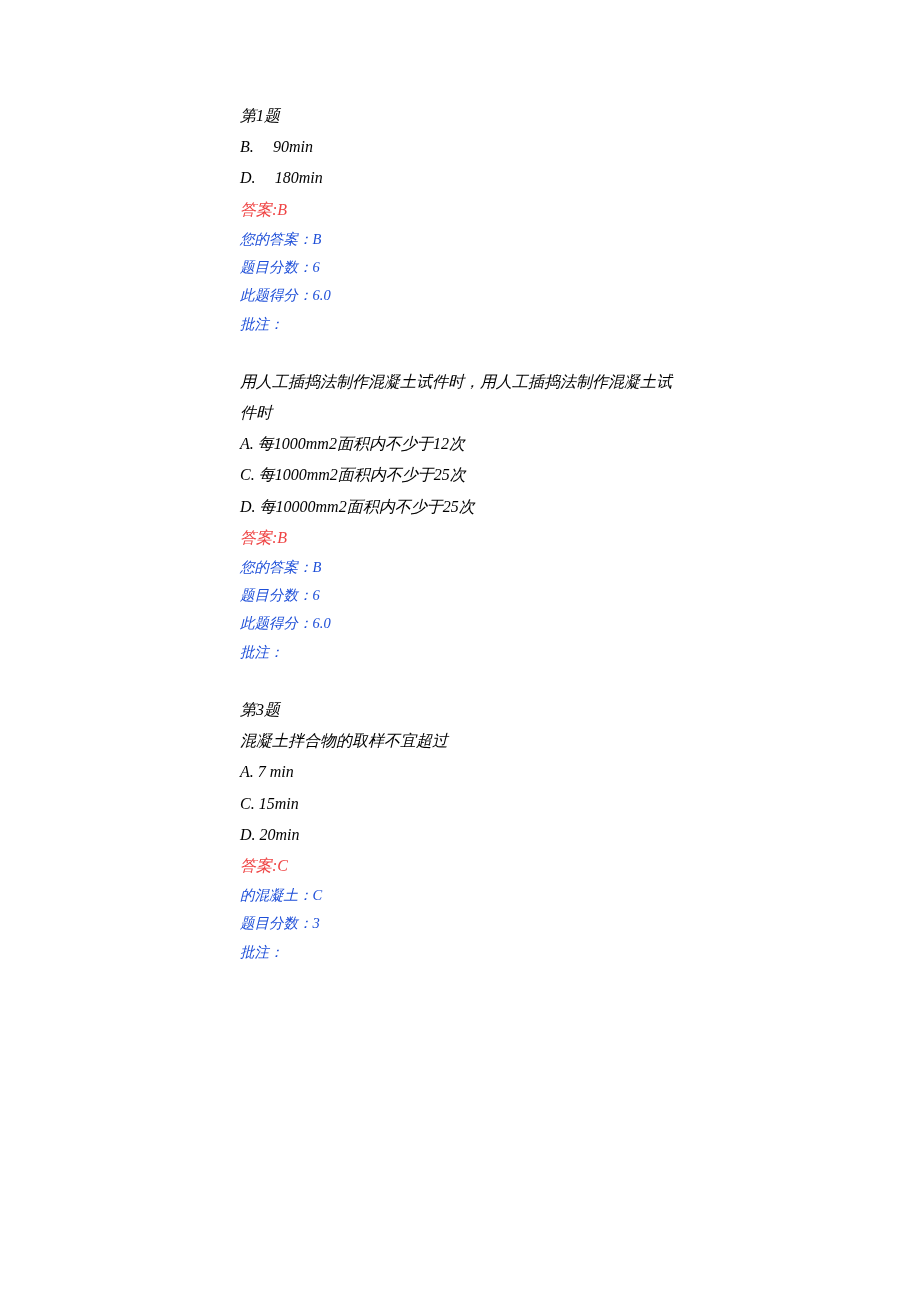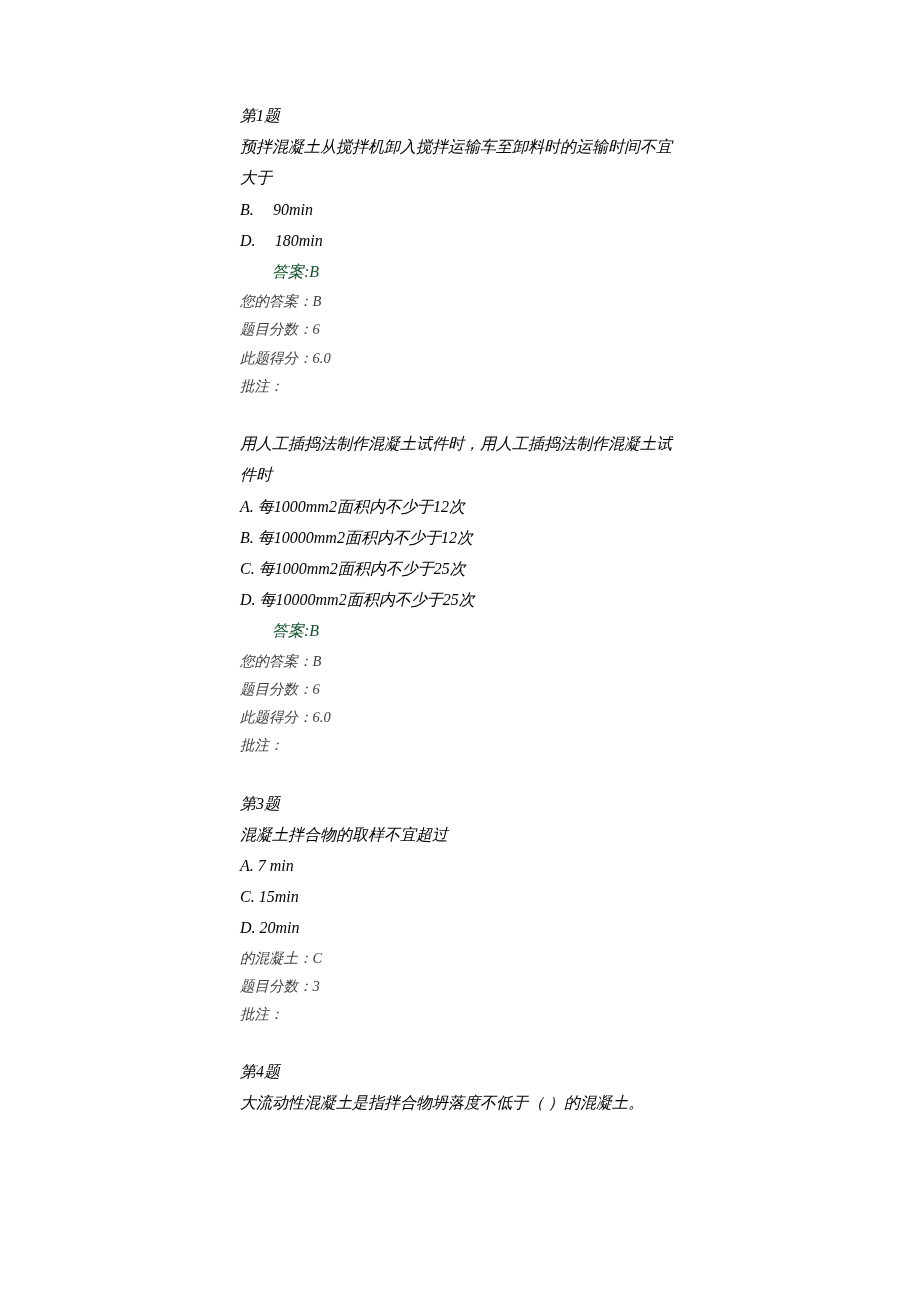--- a/index.html
+++ b/index.html
@@ -29,62 +29,56 @@
       color: #000000;
     }
     .option-letter {
       display: inline;
     }
     .option-spacer {
       display: inline-block;
       width: 1.2em;
     }
     .answer-line {
-      color: #14532d;
-      margin-left: 32px;
+      color: #ef4444;
     }
     .meta-line {
-      color: #404040;
+      color: #1d4ed8;
       font-size: 14.5px;
     }
   </style>
 </head>
 <body>
 
 <div id="content">
     <div class="question-block">
       <div class="question-title">第1题</div>
-      <div class="question-text">预拌混凝土从搅拌机卸入搅拌运输车至卸料时的运输时间不宜大于</div>
       <div class="option"><span class="option-letter">B.</span><span class="option-spacer"></span><span>90min</span></div>
       <div class="option"><span class="option-letter">D.</span><span class="option-spacer"></span><span>180min</span></div>
       <div class="answer-line">答案:B</div>
       <div class="meta-line">您的答案：B</div>
       <div class="meta-line">题目分数：6</div>
       <div class="meta-line">此题得分：6.0</div>
       <div class="meta-line">批注：</div>
     </div>
     <div class="question-block">
       <div class="question-text">用人工插捣法制作混凝土试件时，用人工插捣法制作混凝土试件时</div>
       <div class="option"><span class="option-letter">A.</span> <span>每1000mm2面积内不少于12次</span></div>
-      <div class="option"><span class="option-letter">B.</span> <span>每10000mm2面积内不少于12次</span></div>
       <div class="option"><span class="option-letter">C.</span> <span>每1000mm2面积内不少于25次</span></div>
       <div class="option"><span class="option-letter">D.</span> <span>每10000mm2面积内不少于25次</span></div>
       <div class="answer-line">答案:B</div>
       <div class="meta-line">您的答案：B</div>
       <div class="meta-line">题目分数：6</div>
       <div class="meta-line">此题得分：6.0</div>
       <div class="meta-line">批注：</div>
     </div>
     <div class="question-block">
       <div class="question-title">第3题</div>
       <div class="question-text">混凝土拌合物的取样不宜超过</div>
       <div class="option"><span class="option-letter">A.</span> <span>7 min</span></div>
       <div class="option"><span class="option-letter">C.</span> <span>15min</span></div>
       <div class="option"><span class="option-letter">D.</span> <span>20min</span></div>
+      <div class="answer-line">答案:C</div>
       <div class="meta-line">的混凝土：C</div>
       <div class="meta-line">题目分数：3</div>
       <div class="meta-line">批注：</div>
     </div>
-    <div class="question-block">
-      <div class="question-title">第4题</div>
-      <div class="question-text">大流动性混凝土是指拌合物坍落度不低于（ ）的混凝土。</div>
-    </div>
   </div>
 
 </body></html>

